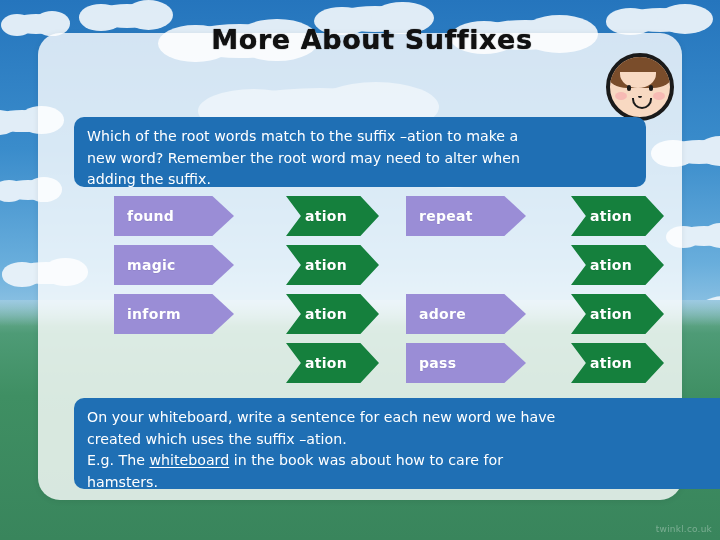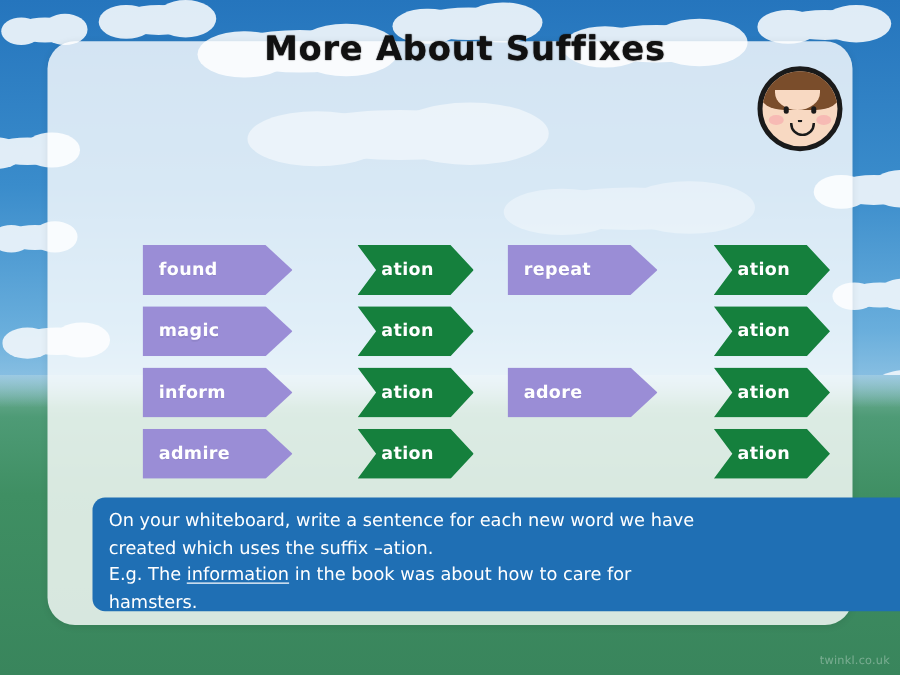--- a/index.html
+++ b/index.html
@@ -285,20 +285,25 @@
   <div class="avatar">
     <div class="av-hair"></div>
     <div class="av-cheek l"></div>
     <div class="av-cheek r"></div>
     <div class="av-eye l"></div>
     <div class="av-eye r"></div>
     <div class="av-nose"></div>
     <div class="av-mouth"></div>
   </div>
 
+  <div class="bluebox top">
+    <div>Which of the root words match to the suffix –ation to make a</div>
+    <div>new word? Remember the root word may need to alter when</div>
+    <div>adding the suffix.</div>
+  </div>
 
   <div class="grid">
 
     <div class="row">
       <div class="arrow root r-root-a">
         <span>found</span>
       </div>
       <div class="arrow suffix r-suf-a">
         <span>ation</span>
       </div>
@@ -331,35 +336,35 @@
       </div>
       <div class="arrow root r-root-b">
         <span>adore</span>
       </div>
       <div class="arrow suffix r-suf-b">
         <span>ation</span>
       </div>
     </div>
 
     <div class="row">
-      <div class="arrow root r-root-a">
-        <span>admire</span>
-      </div>
       <div class="arrow suffix r-suf-a">
         <span>ation</span>
+      </div>
+      <div class="arrow root r-root-b">
+        <span>pass</span>
       </div>
       <div class="arrow suffix r-suf-b">
         <span>ation</span>
       </div>
     </div>
 
   </div>
 
   <div class="bluebox bottom">
     <div>On your whiteboard, write a sentence for each new word we have</div>
     <div>created which uses the suffix –ation.</div>
-    <div><span>E.g. The </span><u>information</u><span> in the book was about how to care for</span></div>
+    <div><span>E.g. The </span><u>whiteboard</u><span> in the book was about how to care for</span></div>
     <div>hamsters.</div>
   </div>
 
   <div class="watermark">twinkl.co.uk</div>
 
 </div>
 
 </body></html>

